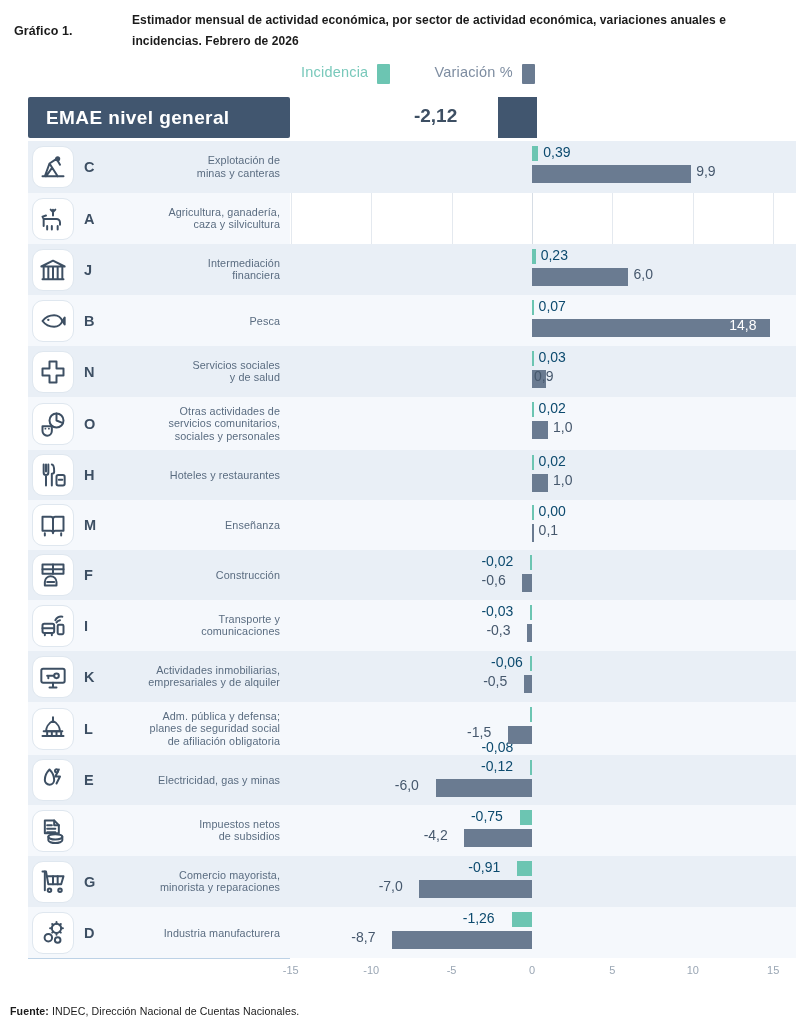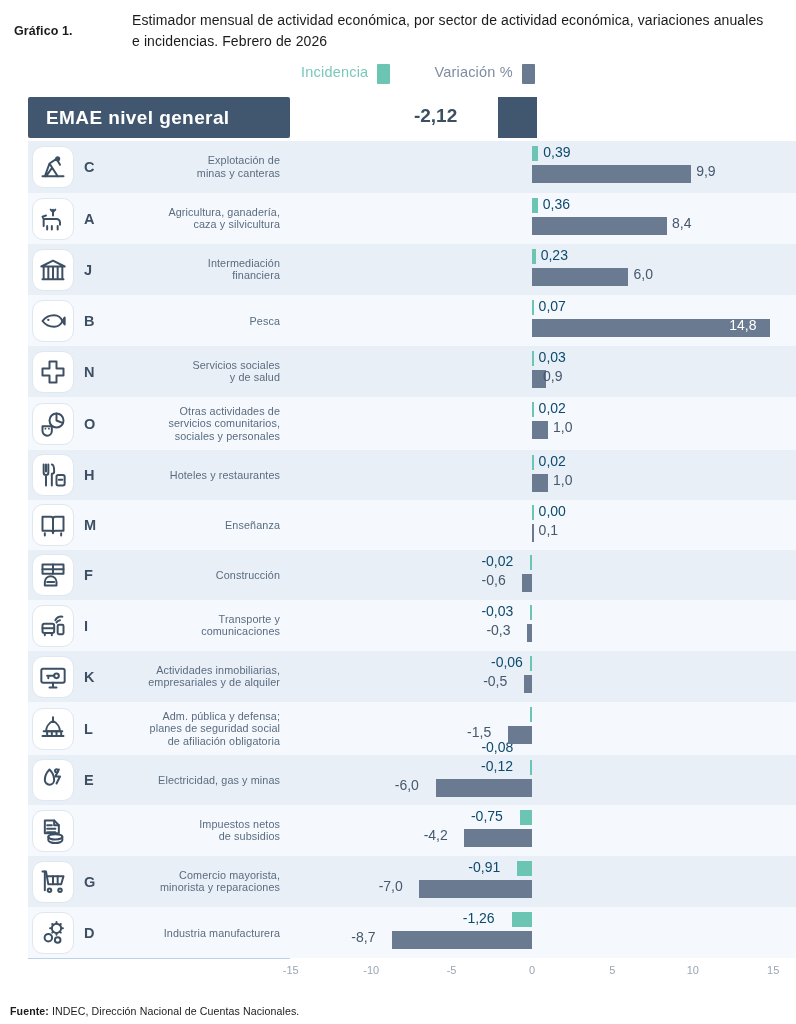--- a/index.html
+++ b/index.html
@@ -5,21 +5,21 @@
 <style>
   html,body{margin:0;padding:0;}
   body{
     width:796px;height:1024px;background:#ffffff;
     font-family:"Liberation Sans", sans-serif;
     color:#3d4f63;overflow:hidden;position:relative;
   }
   
   .header{padding:10px 14px 0 14px;display:flex;align-items:center;}
   .gnum{font-size:12.5px;font-weight:bold;color:#1b1b1b;width:118px;flex:0 0 118px;line-height:21px;letter-spacing:.1px;}
-  .gtitle{font-size:14px;font-weight:normal;color:#1b1b1b;line-height:21px;letter-spacing:.1px;max-width:640px;}
+  .gtitle{font-size:12px;font-weight:bold;color:#1b1b1b;line-height:21px;letter-spacing:.1px;max-width:640px;}
   
   .legend{display:flex;justify-content:center;align-items:center;gap:44px;margin-top:12px;padding-left:40px;}
   .lg{display:flex;align-items:flex-start;gap:9px;}
   .lg .lbl{font-size:14.5px;letter-spacing:.2px;}
   .lg .sw{width:13px;height:20px;border-radius:1px;display:block;}
   .lg.inc .lbl{color:#79c9bb;}
   .lg.inc .sw{background:#6cc5b2;}
   .lg.var .lbl{color:#7e8da1;}
   .lg.var .sw{background:#6a7b91;}
   
@@ -137,26 +137,20 @@
       <div class="row even" style="height: 51px;">
         <div class="labels">
           <span class="badge">
             <svg viewBox="0 0 24 24">
               <path fill="none" stroke="#3d4f63" stroke-width="1.7" stroke-linecap="round" stroke-linejoin="round" d="M4 12h11a3 3 0 013 3v2M4 12v6M7 18v3M11 18v3M16 18v3M4 12l-1-2 3-1M12 9V4M12 6l2-2M12 6l-2-2"></path>
             </svg>
           </span>
           <span class="code">A</span>
           <span class="name">Agricultura, ganadería,<br>caza y silvicultura</span>
         </div>
-        <div class="track">
-          <div class="bar inc" style="left: 242px; width: 5.7888px;"></div>
-          <div class="vlab inc" style="left: 252.789px;">0,36</div>
-          <div class="bar var" style="left: 242px; width: 135.072px;"></div>
-          <div class="vlab var" style="left: 382.072px;">8,4</div>
-        </div>
       </div>
       <div class="row odd" style="height: 51px;">
         <div class="labels">
           <span class="badge">
             <svg viewBox="0 0 24 24">
               <path fill="none" stroke="#3d4f63" stroke-width="1.7" stroke-linecap="round" stroke-linejoin="round" d="M3 20h18M4 20V10M8 20V10M12 20V10M16 20V10M20 20V10M2 9l10-5 10 5z"></path>
             </svg>
           </span>
           <span class="code">J</span>
           <span class="name">Intermediación<br>financiera</span>
@@ -194,21 +188,21 @@
               <path fill="none" stroke="#3d4f63" stroke-width="1.7" stroke-linecap="round" stroke-linejoin="round" d="M9 3h6v6h6v6h-6v6H9v-6H3V9h6z"></path>
             </svg>
           </span>
           <span class="code">N</span>
           <span class="name">Servicios sociales<br>y de salud</span>
         </div>
         <div class="track">
           <div class="bar inc" style="left: 242px; width: 1.6px;"></div>
           <div class="vlab inc" style="left: 248.6px;">0,03</div>
           <div class="bar var" style="left: 242px; width: 14.472px;"></div>
-          <div class="vlab var" style="left: 253px;">0,9</div>
+          <div class="vlab var" style="left: 244px;">0,9</div>
         </div>
       </div>
       <div class="row even" style="height: 53px;">
         <div class="labels">
           <span class="badge">
             <svg viewBox="0 0 24 24">
               <circle fill="none" stroke="#3d4f63" stroke-width="1.7" stroke-linecap="round" stroke-linejoin="round" cx="15" cy="9" r="6"></circle>
               <path fill="none" stroke="#3d4f63" stroke-width="1.7" stroke-linecap="round" stroke-linejoin="round" d="M15 3v6l5 2"></path>
               <path fill="none" stroke="#3d4f63" stroke-width="1.7" stroke-linecap="round" stroke-linejoin="round" d="M3 14h8v4a4 4 0 01-8 0z"></path>
               <circle cx="5.5" cy="16" r=".8" fill="#3d4f63"></circle>

